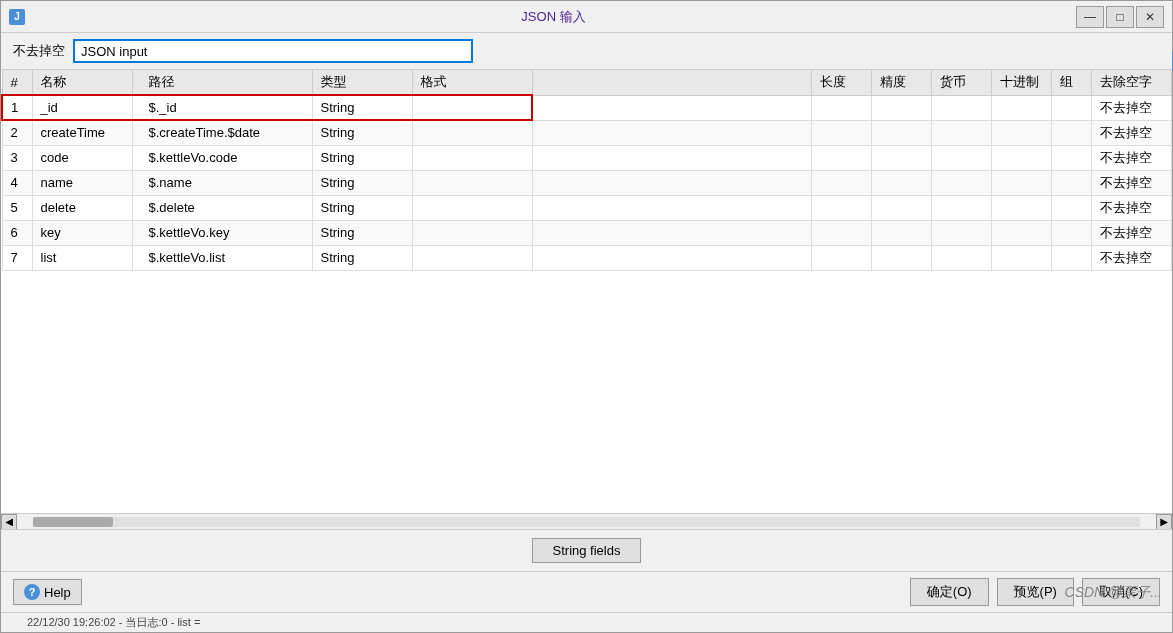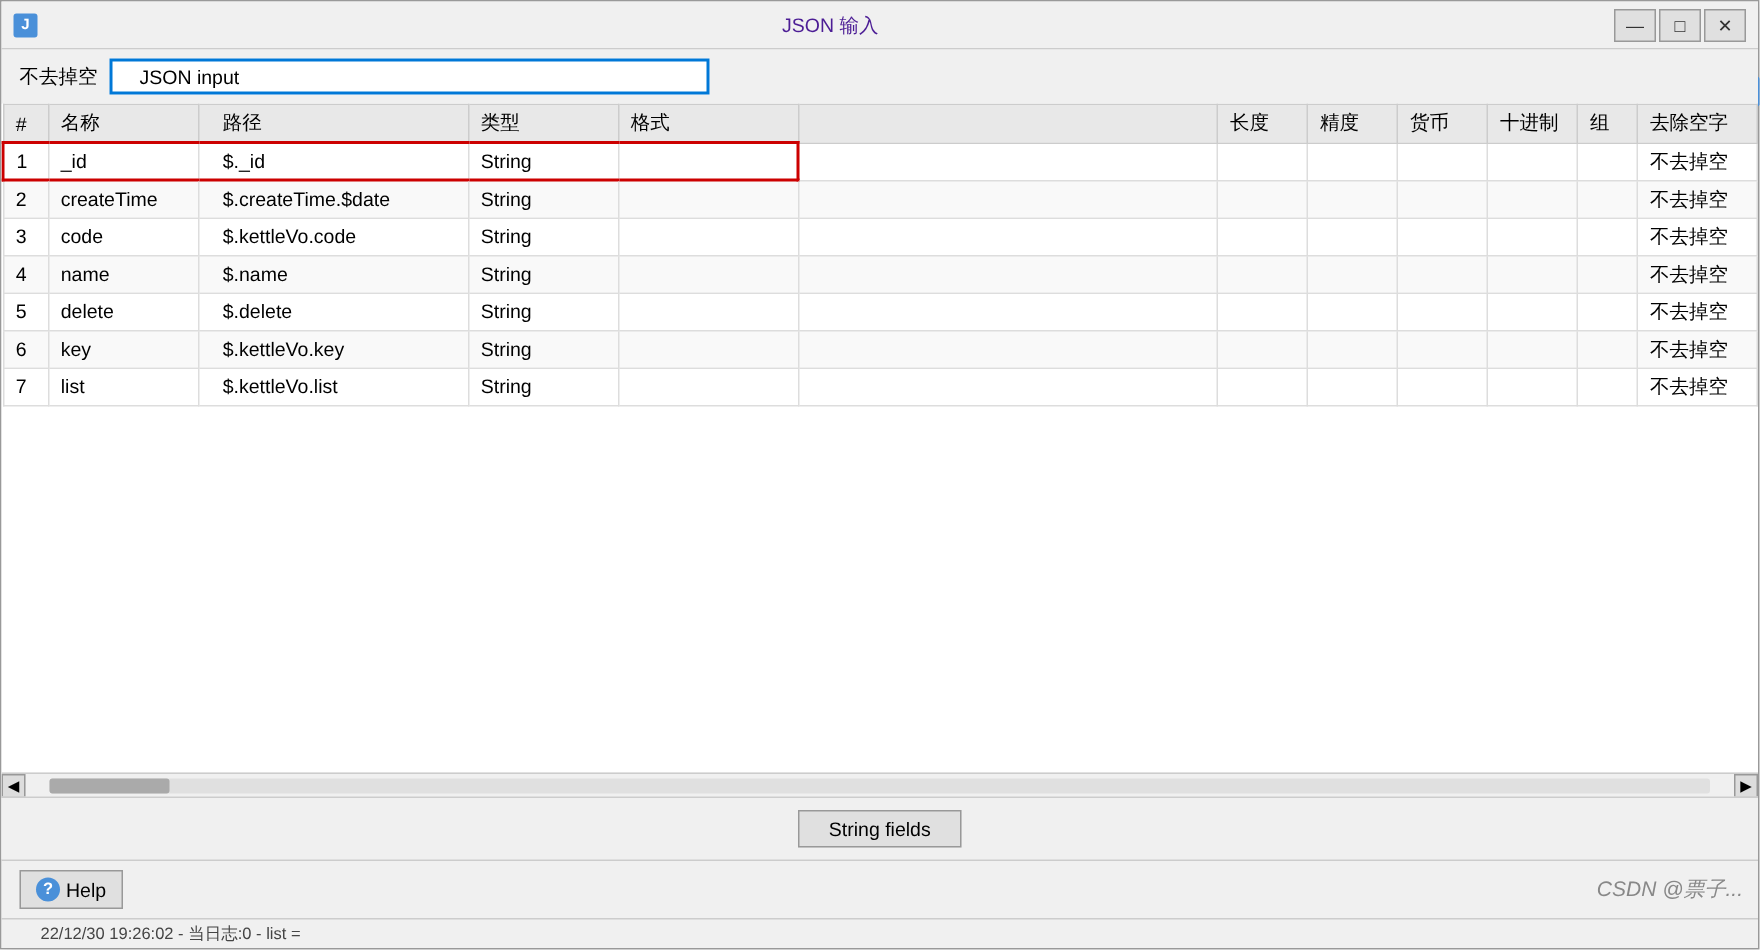--- a/index.html
+++ b/index.html
@@ -76,21 +76,21 @@
     .step-label {
       font-size: 13px;
       color: #000;
     }
     .step-input {
       flex: 1;
       max-width: 400px;
       height: 24px;
       border: 2px solid #0078d7;
       background: #fff;
-      padding: 0 18px;
+      padding: 0 6px;
       font-size: 13px;
       outline: none;
       color: #000;
     }
     .arrow-right {
       position: absolute;
       right: -16px;
       top: 50px;
       width: 16px;
       height: 20px;
@@ -450,20 +450,25 @@
     </div>
   </div>
 
   <div class="footer">
     <div class="footer-left">
       <button class="help-btn">
         <div class="help-icon">?</div>
         <span>Help</span>
       </button>
     </div>
+    <div class="footer-right">
+      <button class="footer-btn">确定(O)</button>
+      <button class="footer-btn">预览(P)</button>
+      <button class="footer-btn">取消(C)</button>
+    </div>
   </div>
 
   <div class="status-bar">
     <span>22/12/30 19:26:02 - 当日志:0 - list =</span>
   </div>
 
   <div class="watermark">CSDN @票子...</div>
 </div>
 
 </body></html>

